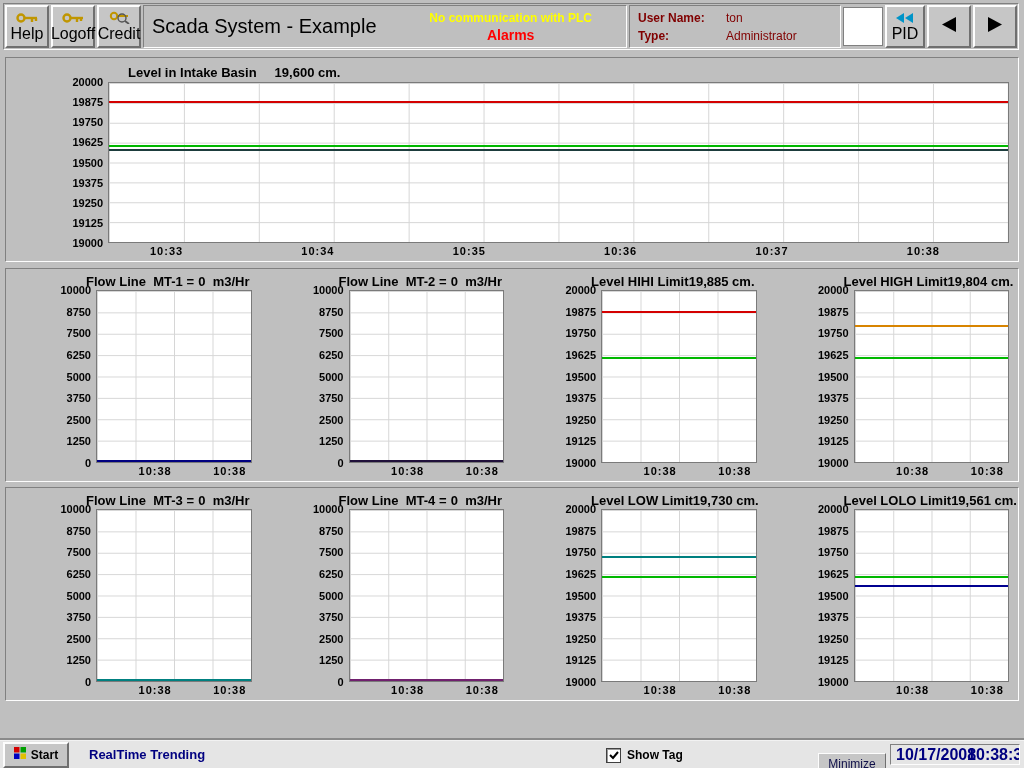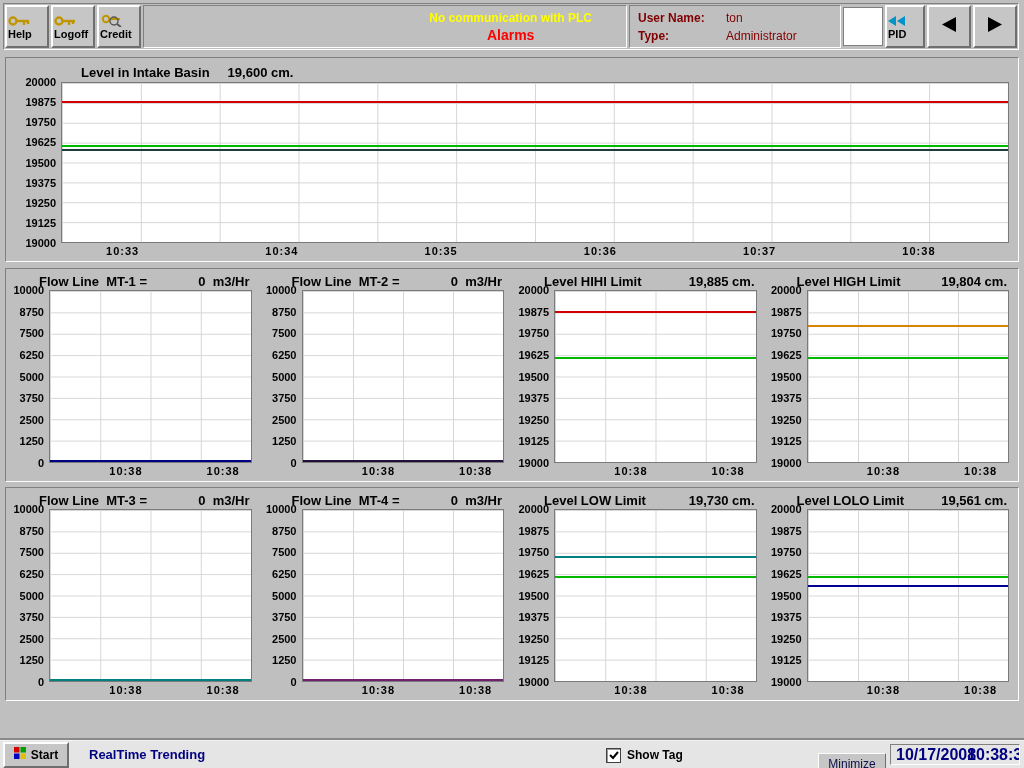--- a/index.html
+++ b/index.html
@@ -7,42 +7,42 @@
     font-family:"Liberation Sans",sans-serif;overflow:hidden;}
 
   
   .raised{border:2px solid;border-color:#fdfdfd #6f6f6f #6f6f6f #fdfdfd;background:#c6c6c6;}
   .raised1{border:1px solid;border-color:#fdfdfd #6f6f6f #6f6f6f #fdfdfd;background:#c6c6c6;}
   .sunken{border:1px solid;border-color:#808080 #fdfdfd #fdfdfd #808080;}
 
   
   .toolbar{position:absolute;left:3px;top:3px;width:1016px;height:47px;
     display:flex;align-items:stretch;gap:2px;padding:1px;box-sizing:border-box;}
-  .tbtn{display:flex;flex-direction:column;align-items:flex-start;justify-content:center;
-    width:44px;flex:none;font-weight:bold;font-size:11px;cursor:pointer;padding:1px;box-sizing:border-box;}
+  .tbtn{display:flex;flex-direction:column;align-items:center;justify-content:center;
+    width:44px;flex:none;font-weight:normal;font-size:16px;cursor:pointer;padding:1px;box-sizing:border-box;}
   .tbtn .ic{height:15px;display:flex;align-items:center;}
   .title-panel{flex:1;display:flex;align-items:center;padding:0 8px;min-width:0;}
   .app-title{font-size:20px;color:#000;white-space:nowrap;}
   .alarm-block{margin-left:auto;text-align:center;padding-right:26px;}
   .plc-warning{color:#ffff00;font-weight:bold;font-size:12px;white-space:nowrap;}
   .alarms{color:#ff0000;font-weight:bold;font-size:14px;margin-top:2px;cursor:pointer;}
   .user-panel{width:212px;flex:none;display:flex;flex-direction:column;justify-content:center;
     gap:4px;padding:2px 8px;font-size:12px;color:#800000;box-sizing:border-box;}
   .user-row{display:flex;}
   .user-row .lab{font-weight:bold;width:88px;flex:none;}
   .white-box{width:38px;flex:none;background:#ffffff;border:1px solid #808080;margin:2px 0;}
   .nav-btn{width:40px;flex:none;display:flex;align-items:center;justify-content:center;cursor:pointer;}
 
   
   .group{position:absolute;left:5px;width:1014px;background:#bfbfbf;box-sizing:border-box;
     display:flex;padding:1px;}
   #group-top{top:57px;height:205px;}
   #group-mid{top:268px;height:214px;}
   #group-bottom{top:487px;height:214px;}
-  .chart-slot{flex:1;min-width:0;}
+  .chart-slot{flex:1;min-width:0;padding-left:47px;}
 
   .chart{height:100%;box-sizing:border-box;display:flex;flex-direction:column;padding:3px 8px 2px 2px;}
   .chart-title{display:flex;align-items:center;font-weight:bold;font-size:13px;height:17px;
     margin-left:30px;flex:none;}
   .chart.top .chart-title{margin-left:72px;height:20px;}
   .ct-label{white-space:pre;}
   .ct-value{white-space:pre;margin-left:auto;margin-right:2px;}
   .chart.top .ct-value{margin-left:18px;margin-right:0;}
   .chart-body{flex:1;display:flex;position:relative;min-height:0;}
   .yaxis{width:40px;flex:none;position:relative;}
@@ -114,20 +114,21 @@
             <circle cx="6" cy="5" r="3.2" fill="none" stroke="#c09600" stroke-width="2"></circle>
             <line x1="9" y1="5" x2="20" y2="5" stroke="#c09600" stroke-width="2"></line>
             <circle cx="14" cy="7" r="4" fill="none" stroke="#555" stroke-width="1.4"></circle>
             <line x1="17" y1="10" x2="21" y2="13" stroke="#555" stroke-width="1.8"></line>
           </svg>
       </span>
       <span>Credit</span>
     </div>
 
     <div class="title-panel sunken">
+      <span class="app-title">Scada System - Example</span>
       <div class="alarm-block">
         <div class="plc-warning">No communication with PLC</div>
         <div class="alarms">Alarms</div>
       </div>
     </div>
 
     <div class="user-panel sunken">
       <div class="user-row">
         <span class="lab">User Name:</span>
         <span>ton</span>

